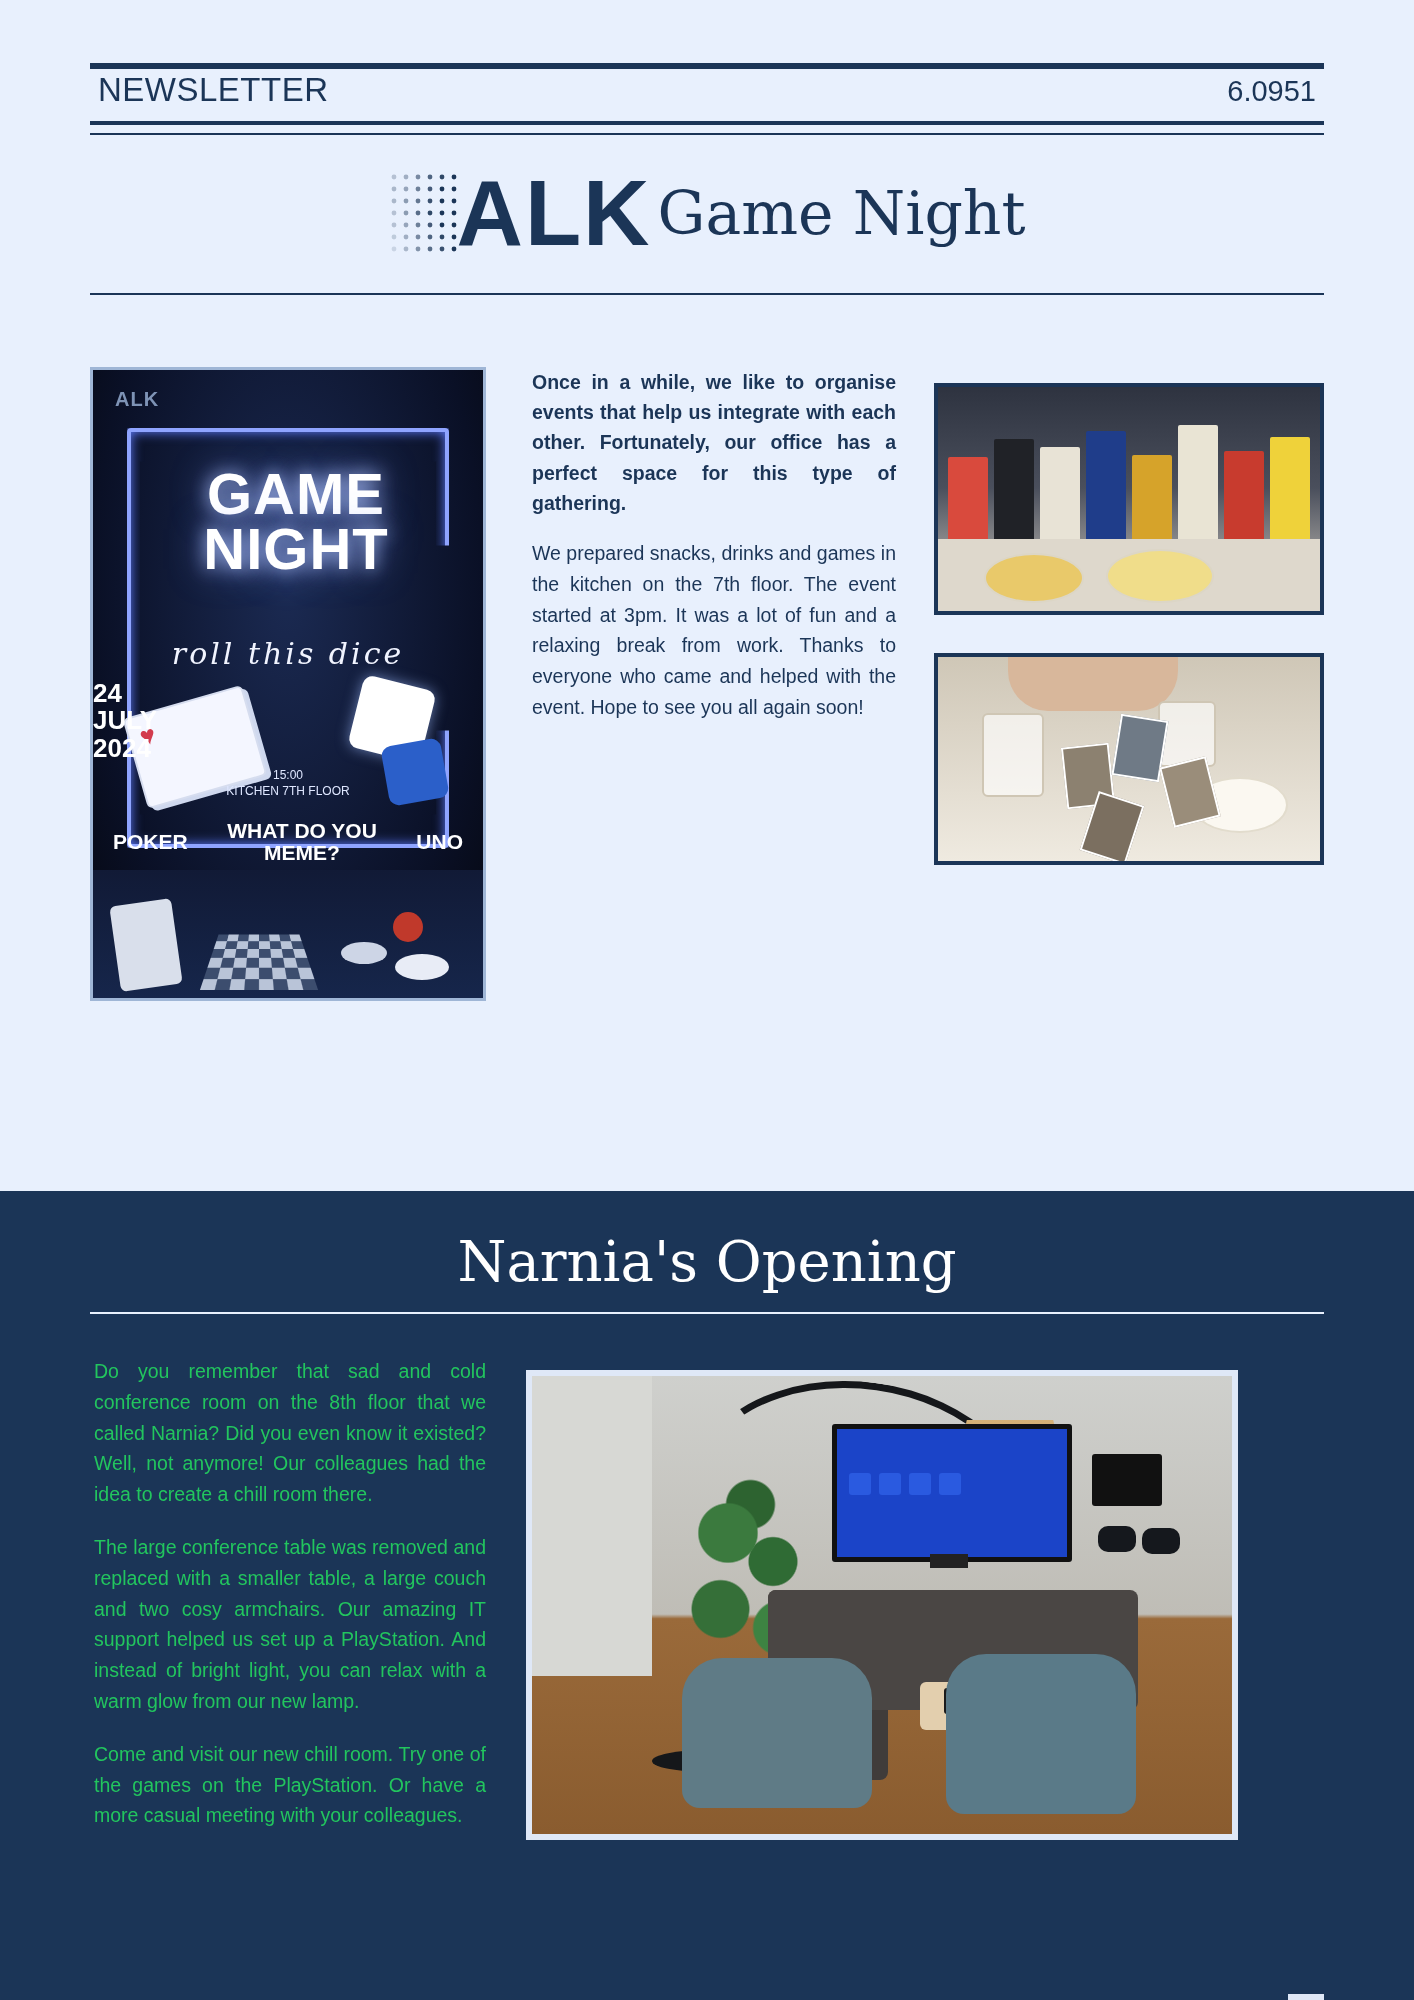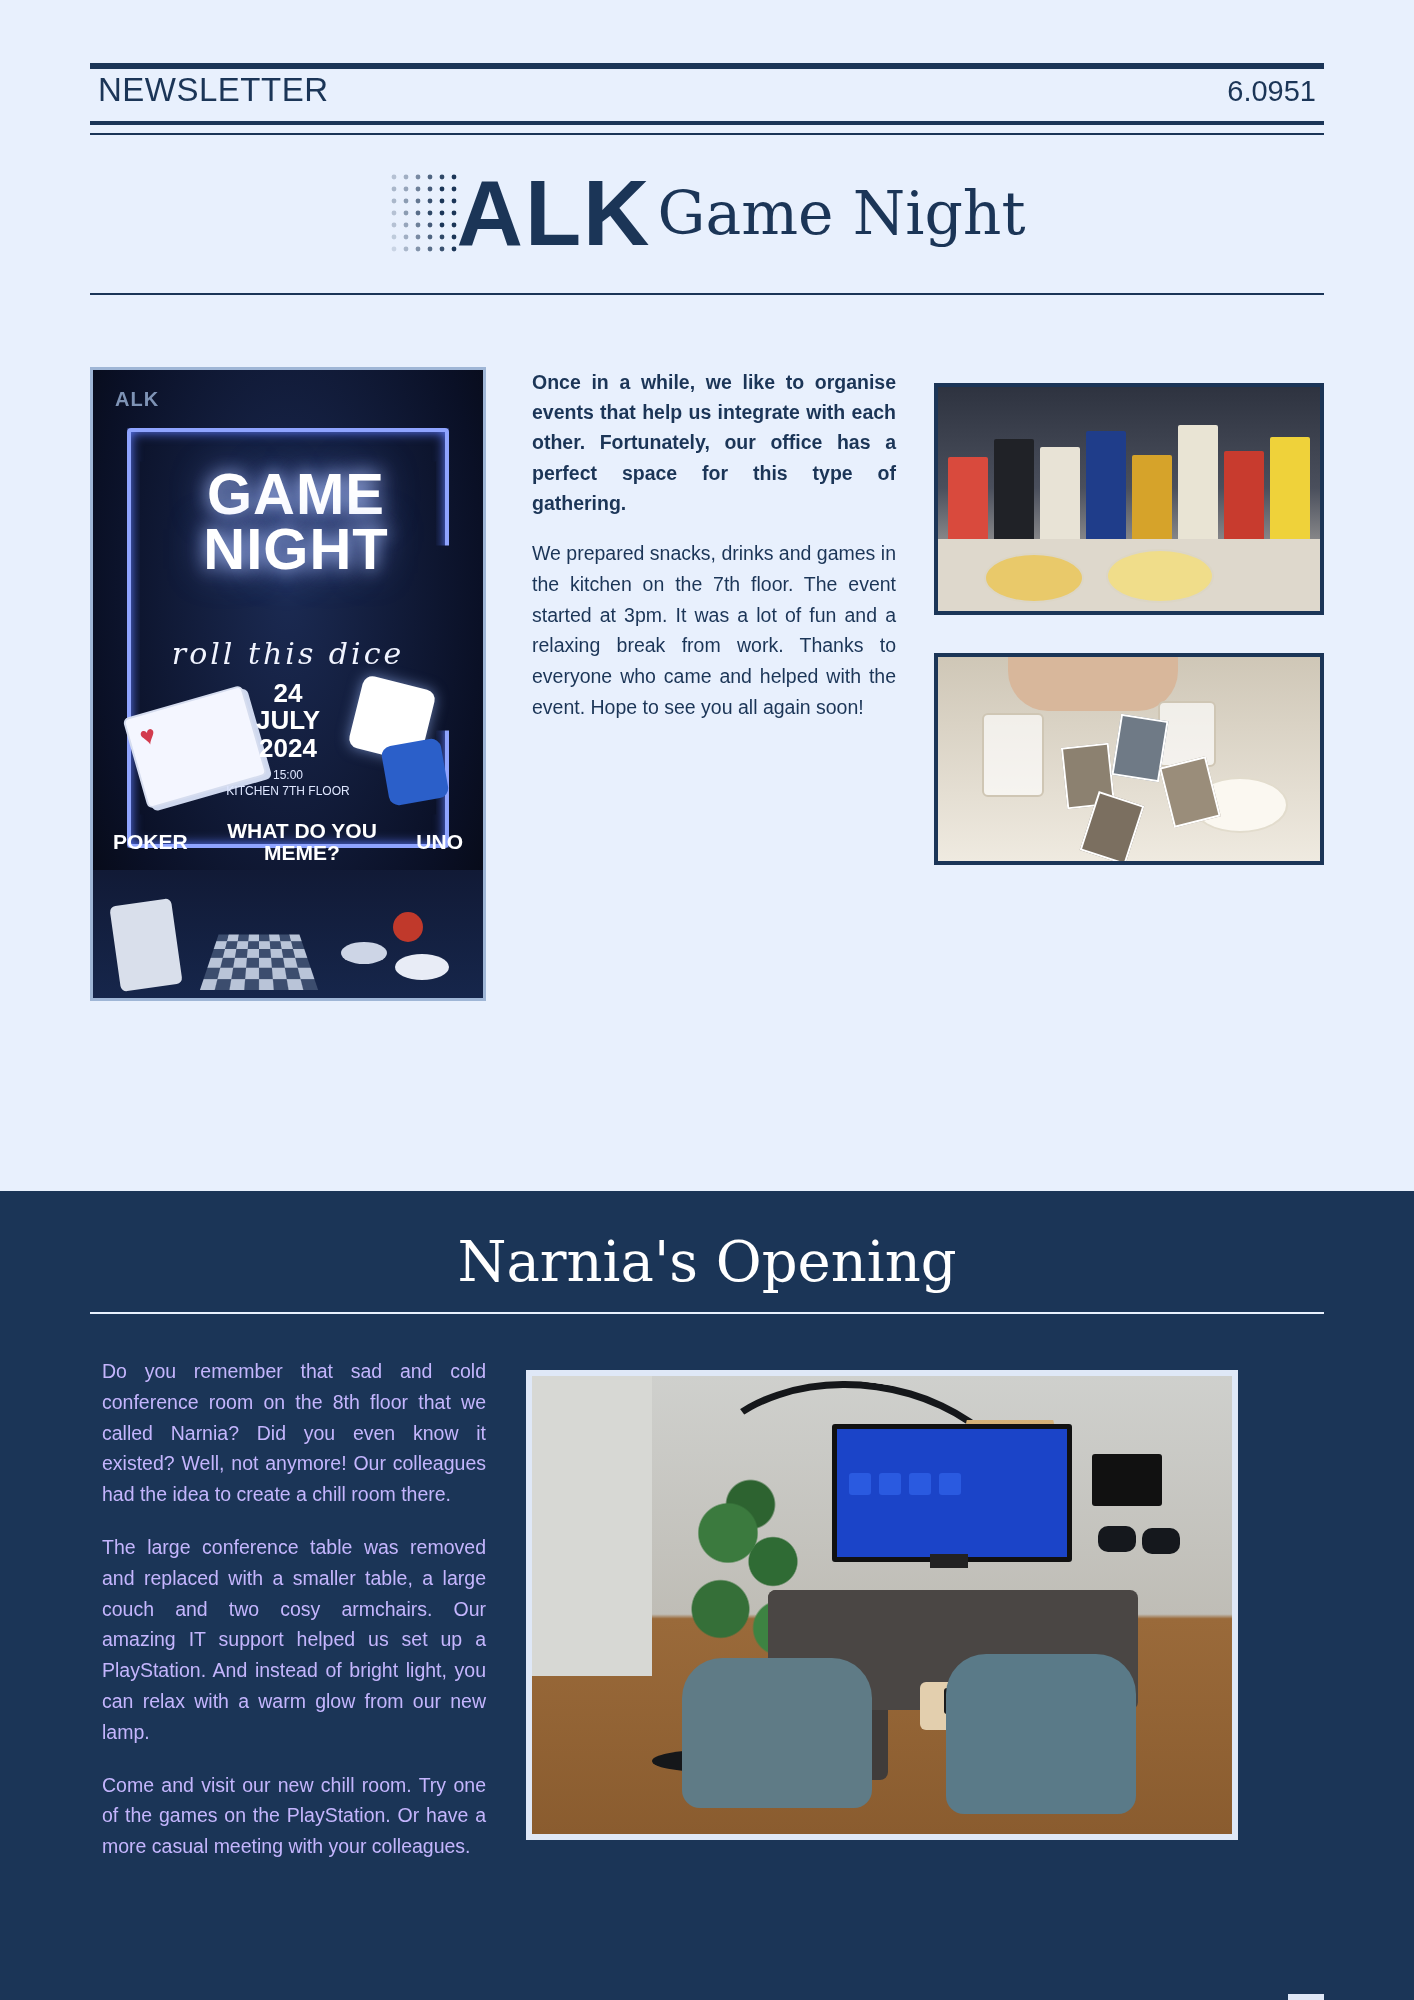--- a/index.html
+++ b/index.html
@@ -164,21 +164,20 @@
     text-align: center;
     font-family: "DejaVu Serif", serif;
     font-style: italic;
     font-size: 30px;
     color: #f1f4ff;
     letter-spacing: 3px;
   }
   .poster-date {
     position: absolute;
     top: 310px; left: 0; right: 0;
-    text-align: center;
     color: #ffffff;
     font-weight: bold;
     font-size: 26px;
     line-height: 1.05;
   }
   .poster-time {
     position: absolute;
     top: 398px; left: 0; right: 0;
     text-align: center;
     color: #dfe7ff;
@@ -377,22 +376,22 @@
     gap: 40px;
   }
   .narnia-text {
     width: 396px;
     flex: 0 0 396px;
   }
   .narnia-text p {
     font-size: 19.5px;
     line-height: 1.58;
     text-align: justify;
-    margin: 0 0 22px 12px;
-    color: #c4b5fd;
+    margin: 0 0 22px 4px;
+    color: #22c55e;
   }
   .narnia-photo-wrap {
     flex: 1 1 auto;
     padding-top: 14px;
   }
   .narnia-photo {
     width: 712px;
     height: 470px;
     border: 6px solid #dfe8f7;
     box-sizing: border-box;

